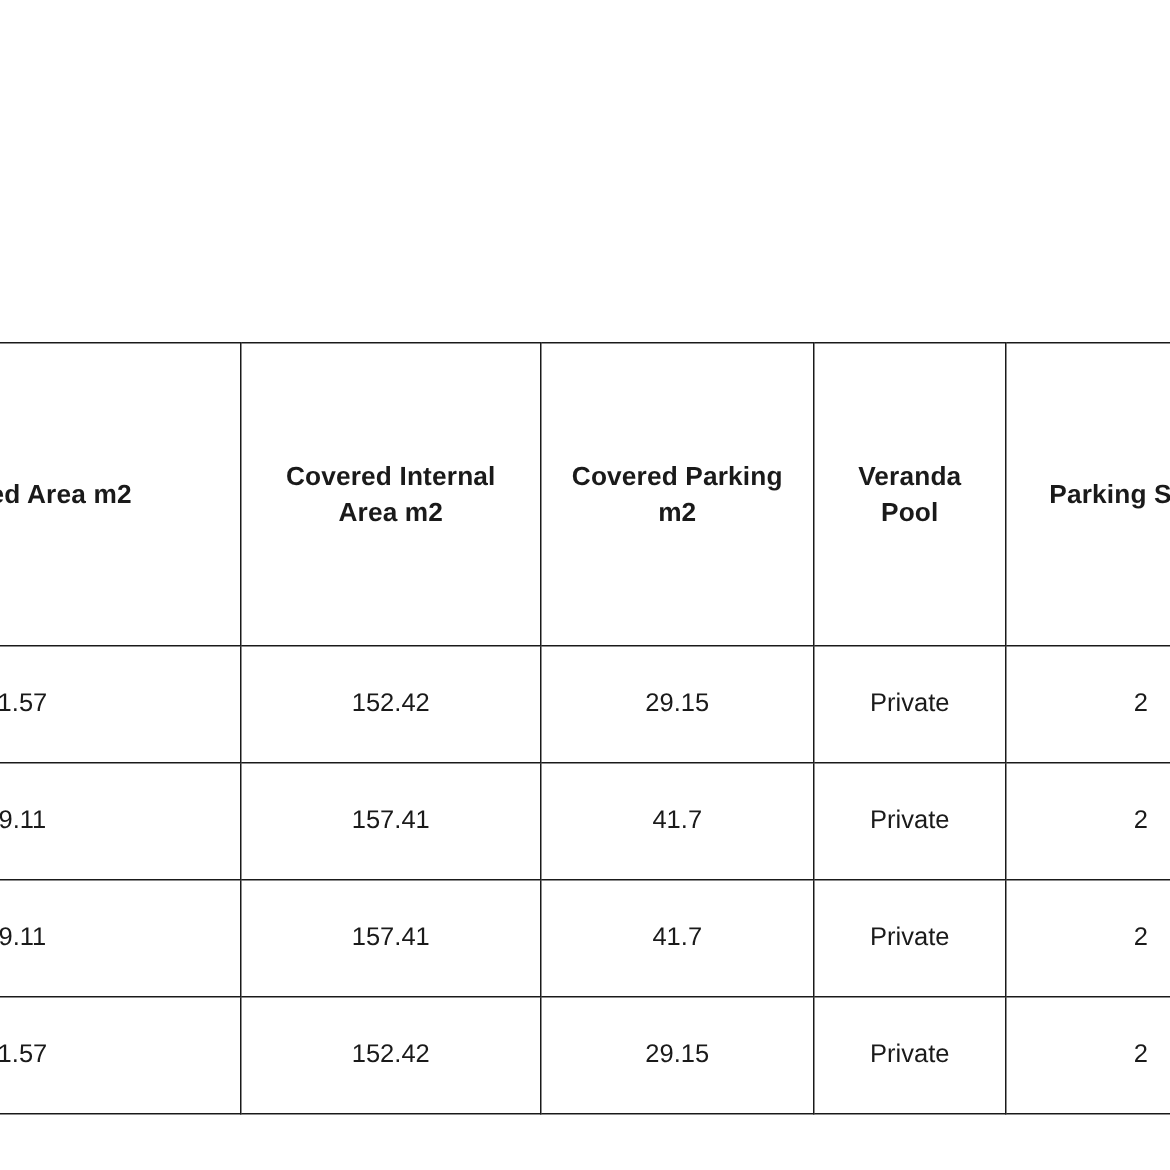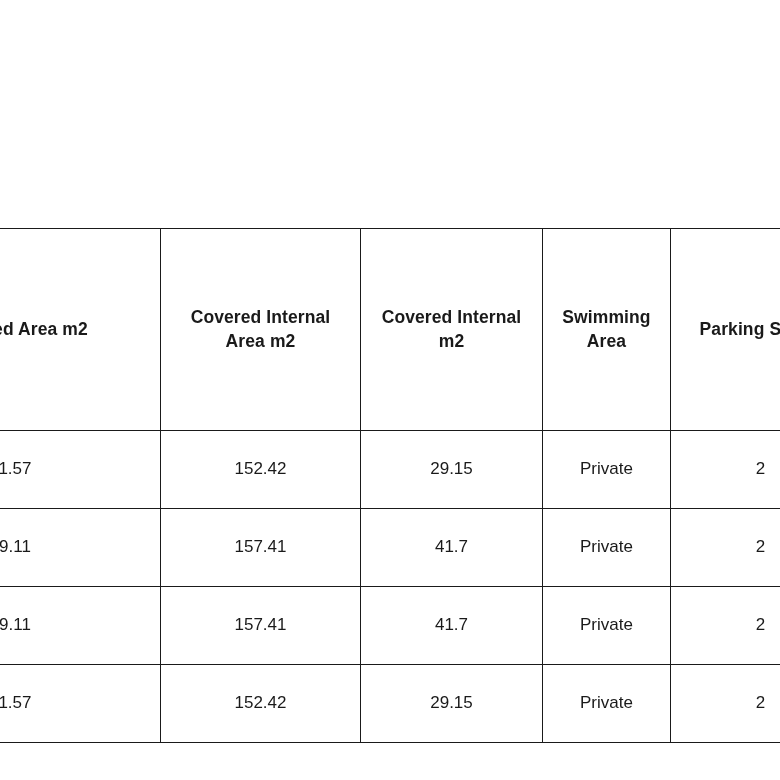--- a/index.html
+++ b/index.html
@@ -69,22 +69,22 @@
         <col class="c0">
           <col class="c1">
           <col class="c2">
           <col class="c3">
           <col class="c4">
       </colgroup>
       <thead>
         <tr>
           <th>al Covered Area m2</th>
           <th>Covered Internal Area m2</th>
-          <th>Covered Internal m2</th>
-          <th>Swimming Area</th>
+          <th>Covered Parking m2</th>
+          <th>Veranda Pool</th>
           <th>Parking Space</th>
         </tr>
       </thead>
       <tbody>
         <tr>
           <td>181.57</td>
           <td>152.42</td>
           <td>29.15</td>
           <td>Private</td>
           <td>2</td>

